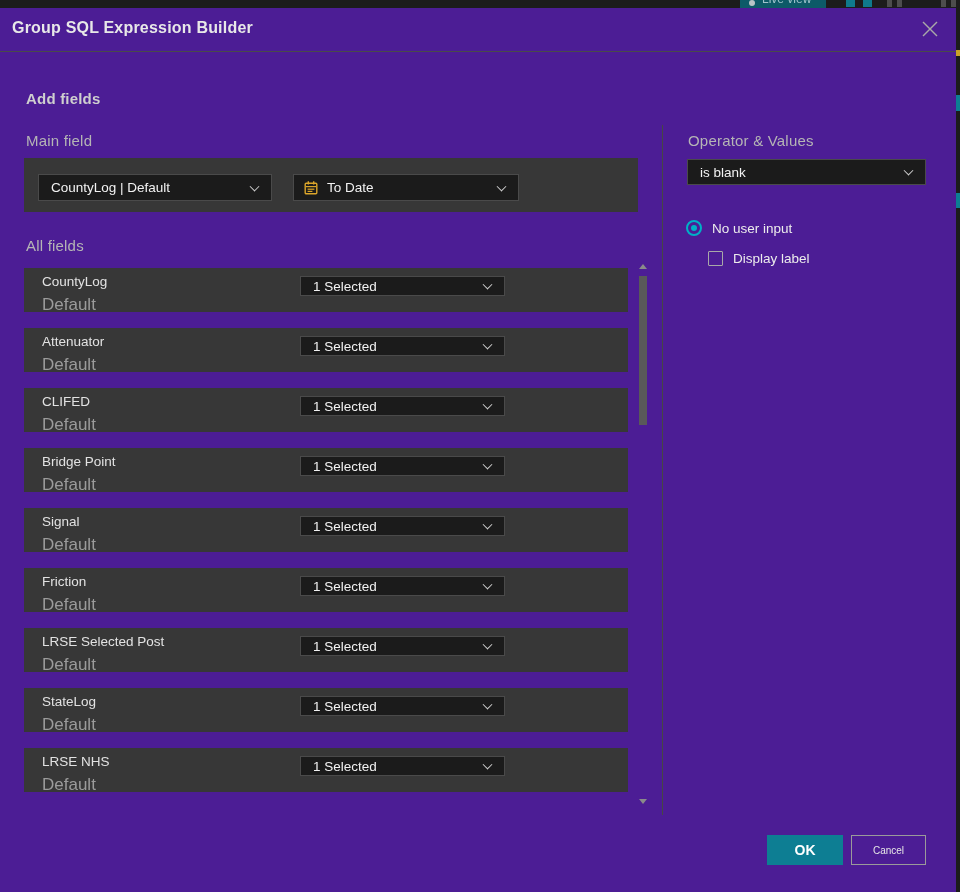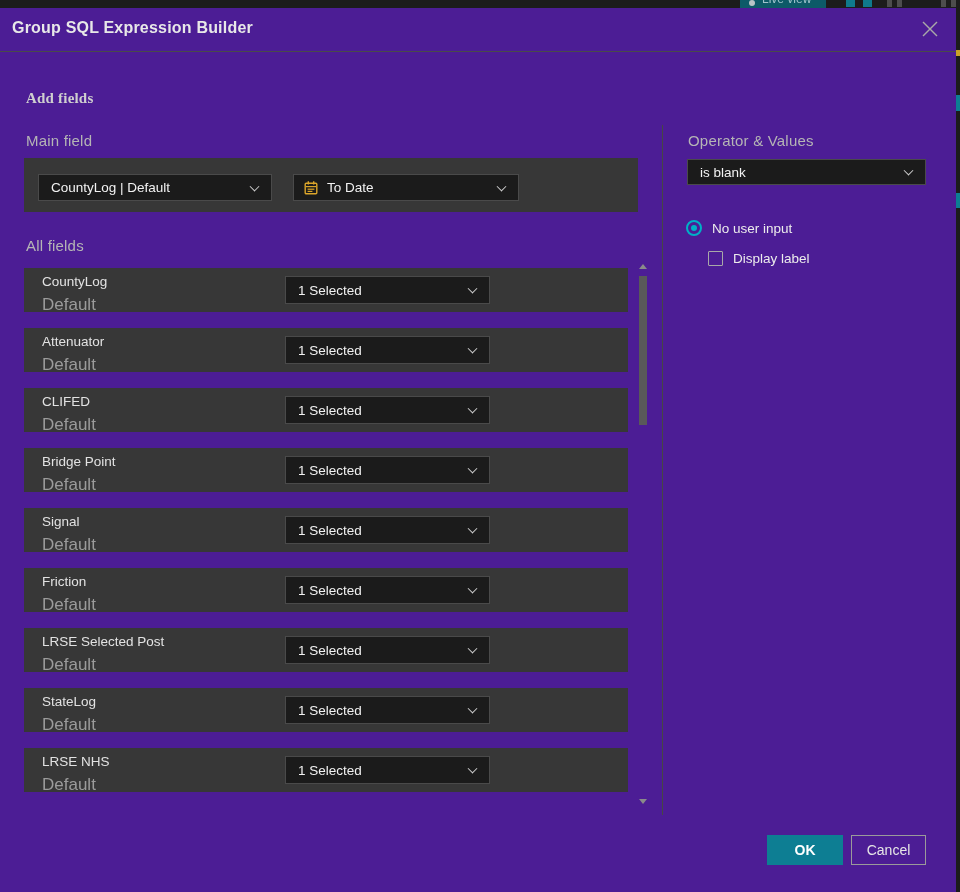--- a/index.html
+++ b/index.html
@@ -37,21 +37,21 @@
   .title {
     position:absolute; left:12px; top:11px;
     font-size:16px; font-weight:700; letter-spacing:.2px; color:#e8e8e8;
   }
   .close-btn { position:absolute; right:15px; top:10px; width:22px; height:22px; cursor:pointer; }
   .close-btn svg { display:block; }
 
   .heading-lg { position:absolute; font-size:15px; font-weight:700; color:#cfcfcf; letter-spacing:.2px; }
   .heading-sm { position:absolute; font-size:15px; font-weight:400; color:#b5b5b5; letter-spacing:.2px; }
 
-  .add-fields { left:26px; top:82px;font-family:Liberation Serif, serif; }
+  .add-fields { left:26px; top:82px; }
   .main-field-label { left:26px; top:124px; }
   .all-fields-label { left:26px; top:229px; }
   .opvals-label { left:688px; top:124px; }
 
   
   .main-field-box {
     position:absolute; left:24px; top:150px; width:614px; height:54px;
     background:#373737;
   }
   .row {
@@ -68,21 +68,21 @@
   .dd .dd-text { margin-left:12px; font-size:13.5px; color:#f2f2f2; white-space:nowrap; }
   .chev {
     position:absolute; right:13px; top:50%; width:7px; height:7px;
     border-right:1.5px solid #cfcfcf; border-bottom:1.5px solid #cfcfcf;
     transform:translateY(-70%) rotate(45deg);
   }
   .dd-main1 { left:14px; top:16px; width:234px; height:27px; }
   .dd-main2 { left:269px; top:16px; width:226px; height:27px; }
   .dd-main2 .dd-text { margin-left:8px; }
   .cal-icon { margin-left:9px; width:16px; height:16px; flex:0 0 16px; }
-  .dd-row { left:261px; top:8px; width:205px; height:28px; }
+  .dd-row { left:276px; top:8px; width:205px; height:20px; }
   .dd-operator { position:absolute; left:687px; top:151px; width:239px; height:26px; }
 
   
   .list-area { position:absolute; left:0; top:0; }
   .scrollbar { position:absolute; left:639px; top:250px; width:8px; height:552px; }
   .sb-thumb { position:absolute; left:0; top:18px; width:8px; height:149px; background:#595959; cursor:pointer; }
   .sb-up, .sb-down { position:absolute; left:0; width:0; height:0; border-left:4px solid transparent; border-right:4px solid transparent; cursor:pointer; }
   .sb-up { top:6px; border-bottom:5px solid #8a8a8a; }
   .sb-down { bottom:6px; border-top:5px solid #8a8a8a; }
 
@@ -107,21 +107,21 @@
   .check-label { position:absolute; left:25px; top:0px; font-size:13.5px; color:#ececec; white-space:nowrap; }
 
   
   .btn-ok {
     position:absolute; left:767px; top:827px; width:76px; height:30px;
     background:var(--accent); border:none; color:#fff; font-size:14px; font-weight:700;
     font-family:"Liberation Sans", sans-serif; cursor:pointer;
   }
   .btn-cancel {
     position:absolute; left:851px; top:827px; width:75px; height:30px;
-    background:transparent; border:1px solid #9a9a9a; color:#e6e6e6; font-size:14px;
+    background:transparent; border:1px solid #9a9a9a; color:#e6e6e6; font-size:10px;
     font-family:"Liberation Sans", sans-serif; cursor:pointer;
   }
 </style>
 </head>
 <body style="--accent: #0d7e93; --radio: #00b1c6; --calendar: #dca62a;">
 
 <div class="bg-frag live-view">
   <span class="lv-dot"></span>
   <span class="lv-text">Live view</span>
 </div>

